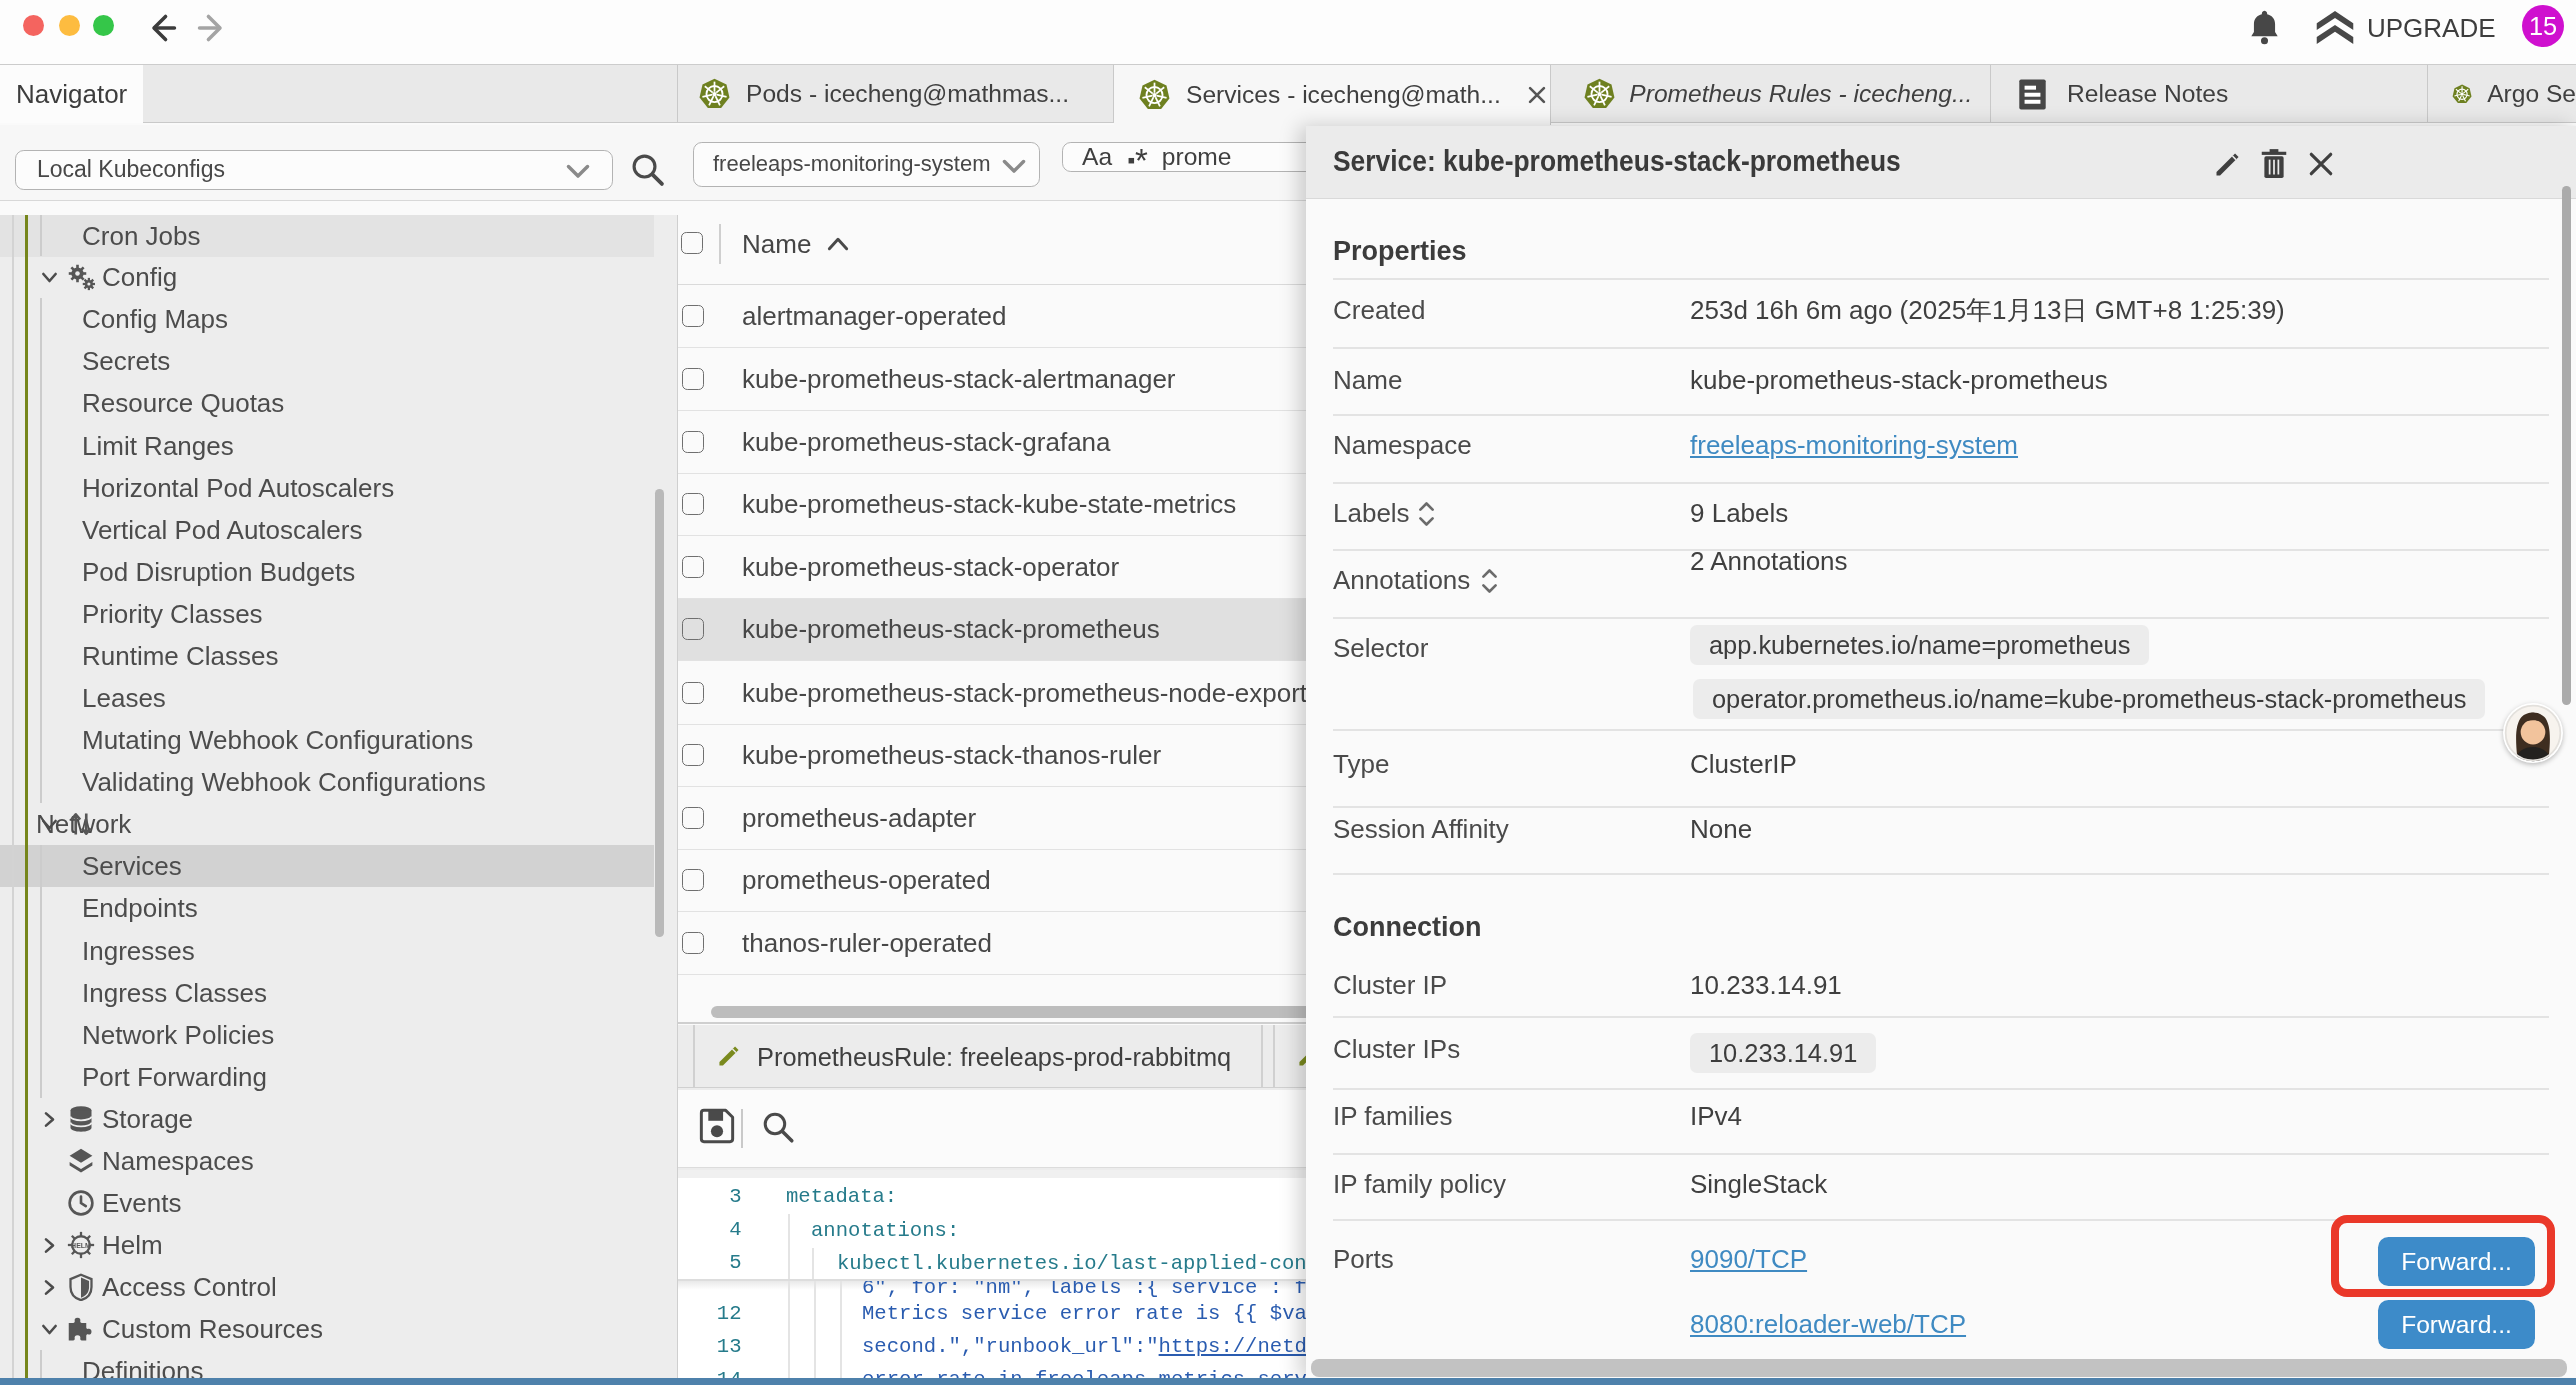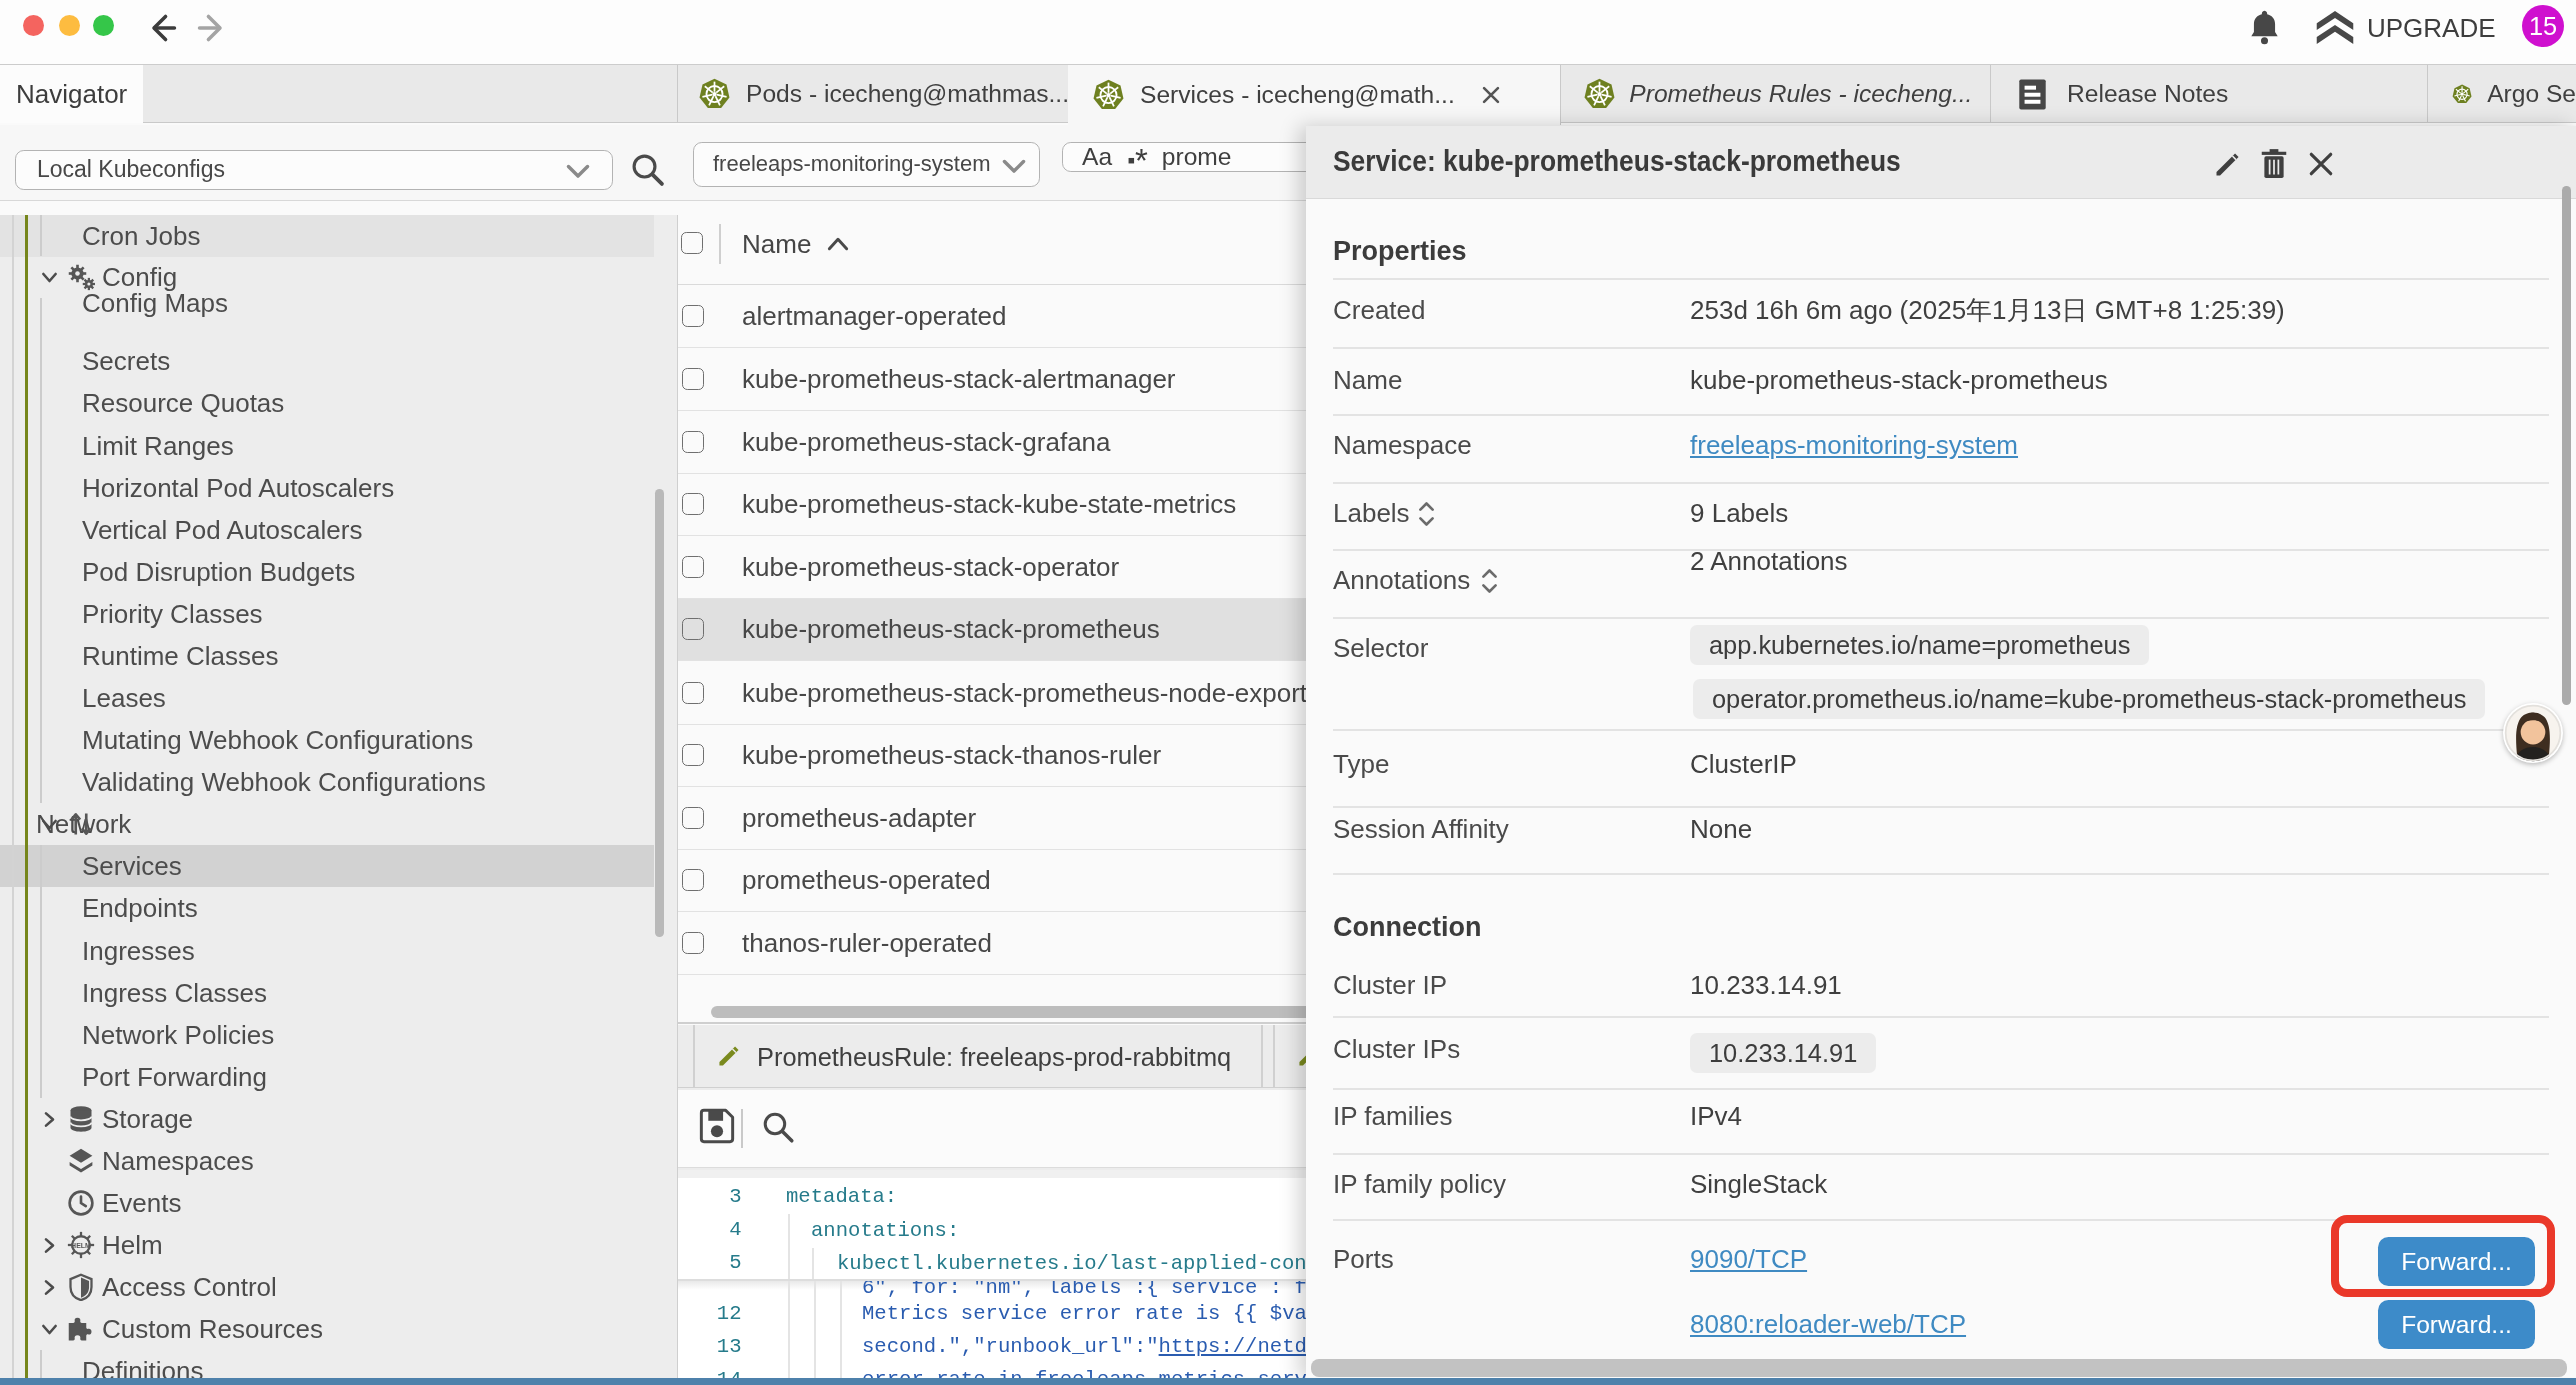--- a/index.html
+++ b/index.html
@@ -102,21 +102,21 @@
         <line x1="18.9" y1="21.8" x2="16.1" y2="27.6"></line>
         <line x1="11.2" y1="21.5" x2="6.2" y2="22.7"></line>
         <line x1="17.5" y1="20.1" x2="11.2" y2="21.5"></line>
         <line x1="13.0" y1="13.9" x2="8.9" y2="10.6"></line>
         <line x1="18.0" y1="17.9" x2="13.0" y2="13.9"></line>
       </g>
       <circle cx="20" cy="19.5" r="2.5" fill="#ffffff"></circle>
     </svg>
   <span style="margin-left:14px;">Pods - icecheng@mathmas...</span>
 </div>
-<div class="abs tab active" style="left:1068px; width:493px;">
+<div class="abs tab active" style="left:1114px; width:437px;">
   <svg class="k8s" style="margin-left:23px;" viewBox="0 0 40 40">
       <polygon points="20,2 33.7,8.6 37.1,23.4 27.6,35.3 12.4,35.3 2.9,23.4 6.3,8.6" fill="#6e8020"></polygon>
       <circle cx="20" cy="19.5" r="9.2" stroke="#ffffff" stroke-width="2.1" fill="none"></circle>
       <g stroke="#ffffff" stroke-width="2">
         <line x1="20.0" y1="10.5" x2="20.0" y2="5.3"></line>
         <line x1="20.0" y1="16.9" x2="20.0" y2="10.5"></line>
         <line x1="27.0" y1="13.9" x2="31.1" y2="10.6"></line>
         <line x1="22.0" y1="17.9" x2="27.0" y2="13.9"></line>
         <line x1="28.8" y1="21.5" x2="33.8" y2="22.7"></line>
         <line x1="22.5" y1="20.1" x2="28.8" y2="21.5"></line>
@@ -243,21 +243,21 @@
         <g stroke="#565656" stroke-width="2.6">
           <line x1="25" y1="17" x2="25" y2="31"></line>
           <line x1="18" y1="24" x2="32" y2="24"></line>
           <line x1="20" y1="19" x2="30" y2="29"></line>
           <line x1="30" y1="19" x2="20" y2="29"></line>
         </g>
         <circle cx="25" cy="24" r="4.6" fill="#565656"></circle>
         <circle cx="25" cy="24" r="1.8" fill="#ededed"></circle>
       </svg>
     Config</div>
-  <div class="treerow t-child" style="top:67px;">Config Maps</div>
+  <div class="treerow t-child" style="top:83px;">Config Maps</div>
   <div class="treerow t-child" style="top:125px;">Secrets</div>
   <div class="treerow t-child" style="top:210px;">Limit Ranges</div>
   <div class="treerow t-child" style="top:167px;">Resource Quotas</div>
   <div class="treerow t-child" style="top:252px;">Horizontal Pod Autoscalers</div>
   <div class="treerow t-child" style="top:294px;">Vertical Pod Autoscalers</div>
   <div class="treerow t-child" style="top:336px;">Pod Disruption Budgets</div>
   <div class="treerow t-child" style="top:378px;">Priority Classes</div>
   <div class="treerow t-child" style="top:420px;">Runtime Classes</div>
   <div class="treerow t-child" style="top:462px;">Leases</div>
   <div class="treerow t-child" style="top:504px;">Mutating Webhook Configurations</div>

